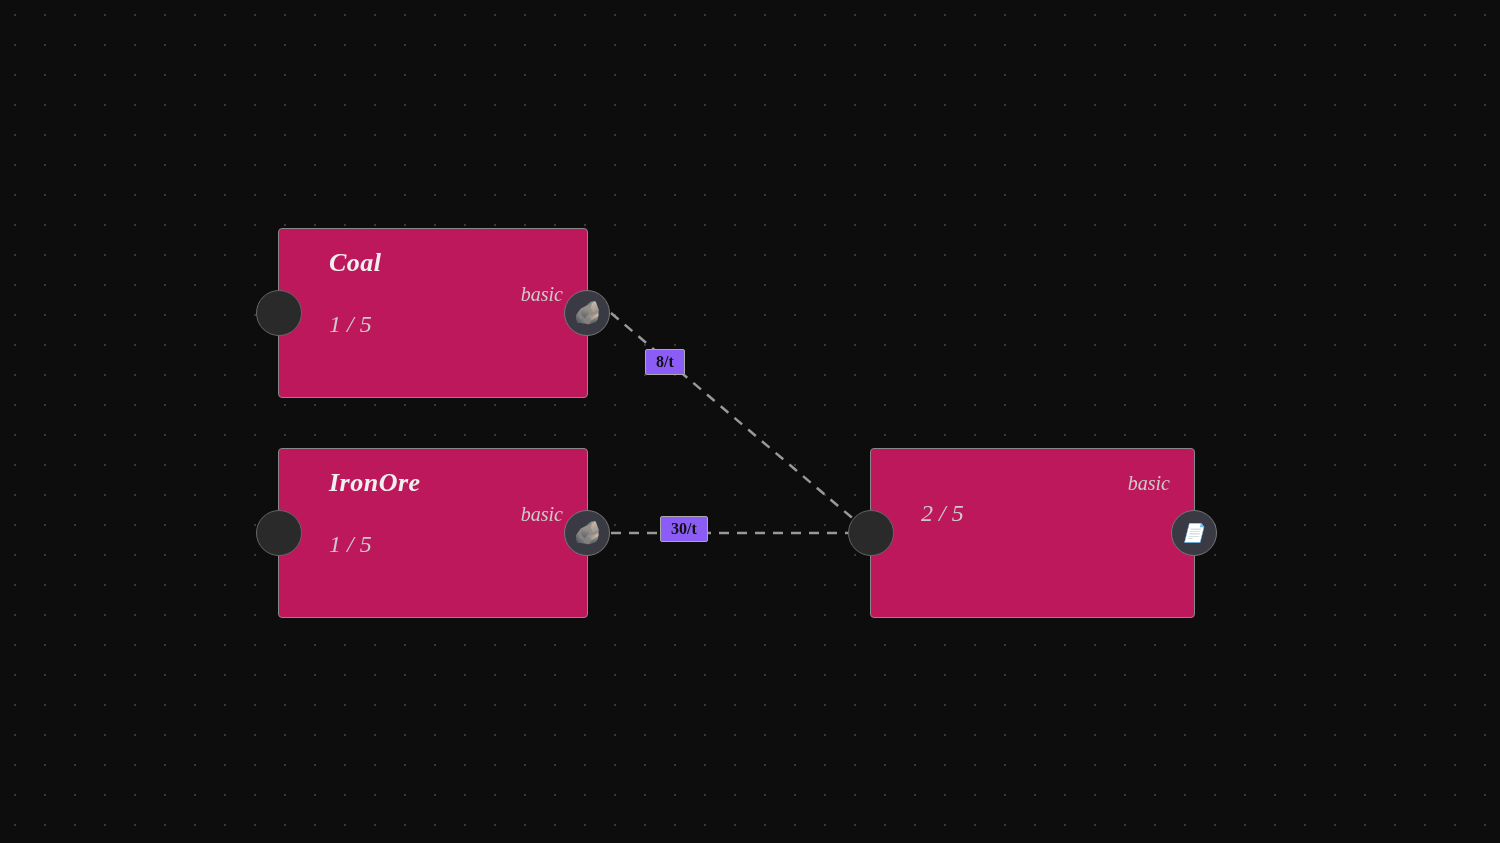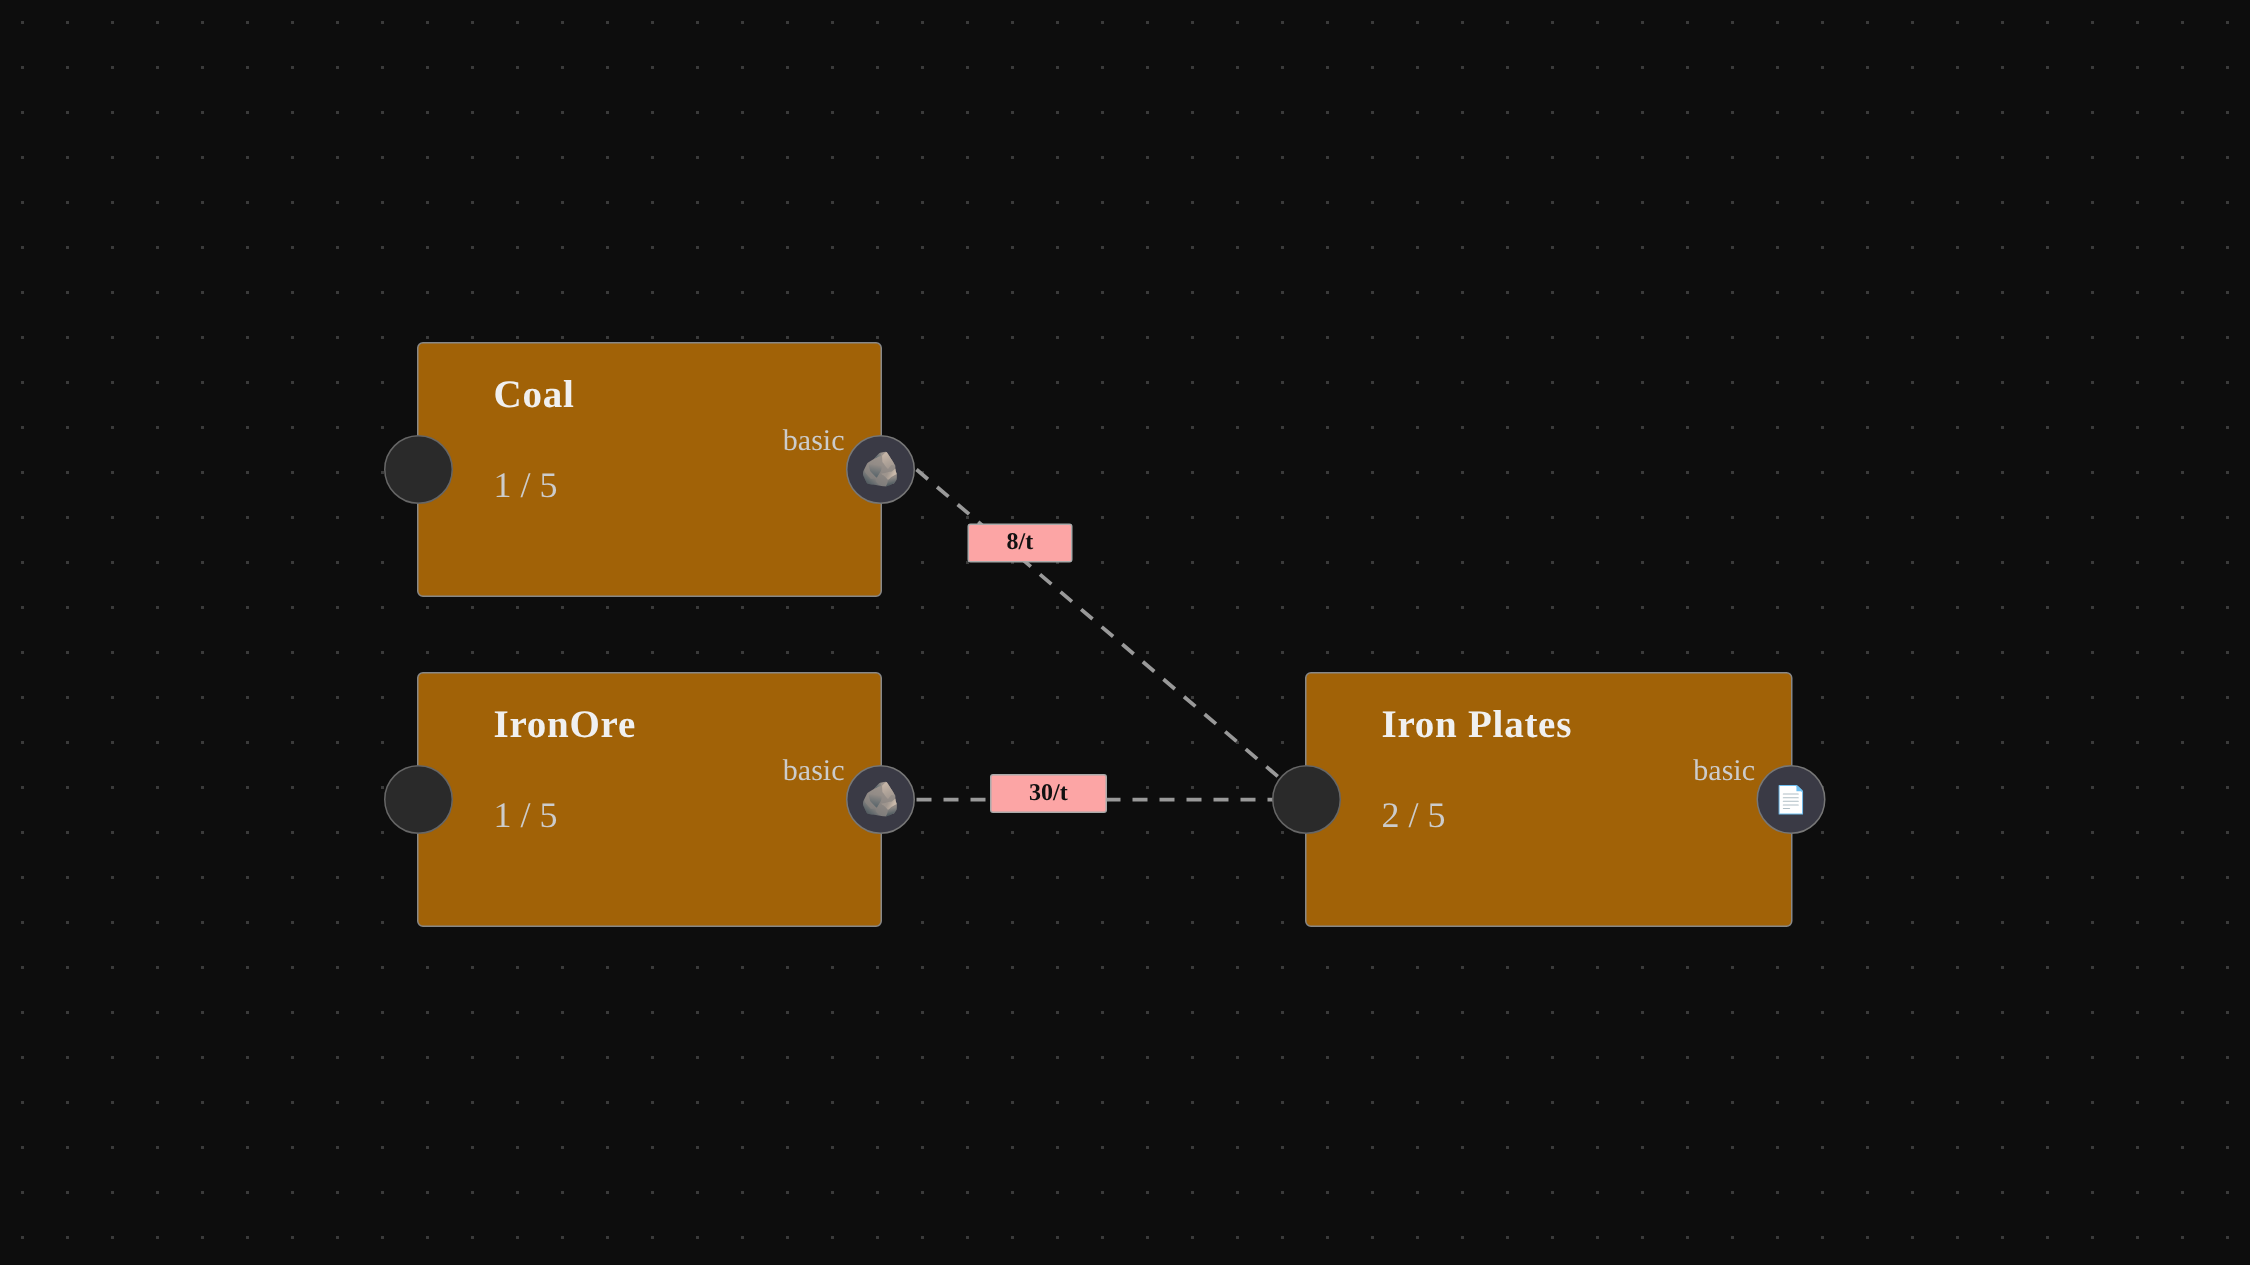--- a/index.html
+++ b/index.html
@@ -25,24 +25,25 @@
     .canvas {
       position: absolute;
       inset: 0;
     }
 
     
     .node-card {
       position: absolute;
       border: 1.5px solid #888;
       border-radius: 4px;
-      background: #a16207;
+      background: #be185d;
       padding: 18px 24px 18px 50px;
       color: #e8e8e8;
       min-width: 210px;
+      font-style: italic;
     }
 
     .node-title {
       font-size: 26px;
       font-weight: bold;
       color: #f0f0f0;
       letter-spacing: 0.5px;
       line-height: 1.2;
     }
 
@@ -88,25 +89,25 @@
 
     
     .connector-icon {
       font-size: 22px;
       line-height: 1;
     }
 
     
     .flow-label {
       position: absolute;
-      background: #fca5a5;
+      background: #8b5cf6;
       color: #111;
       font-size: 16px;
       font-weight: bold;
-      padding: 3px 25px;
+      padding: 3px 10px;
       border: 1px solid #aaa;
       border-radius: 2px;
       white-space: nowrap;
     }
 
     
     svg.connections {
       position: absolute;
       top: 0;
       left: 0;
@@ -155,21 +156,20 @@
     <div class="connector connector-right" style="background: #3a3a45; border-color: #777;">
       <span class="connector-icon">🪨</span>
     </div>
   </div>
 
   <div class="node-card" style="left: 870px; top: 448px; width: 325px; height: 170px; padding-left: 50px;">
 
     <div class="connector connector-left" style="background: #2a2a2a;">
     </div>
 
-    <div class="node-title">Iron Plates</div>
     <div class="node-type">basic</div>
     <div class="node-count">2 / 5</div>
 
     <div class="connector connector-right" style="background: #3a3a45; border-color: #777;">
       <span class="connector-icon" style="font-size:18px;">📄</span>
     </div>
   </div>
 
   <div class="flow-label" style="left: 645px; top: 349px;">8/t</div>
 

